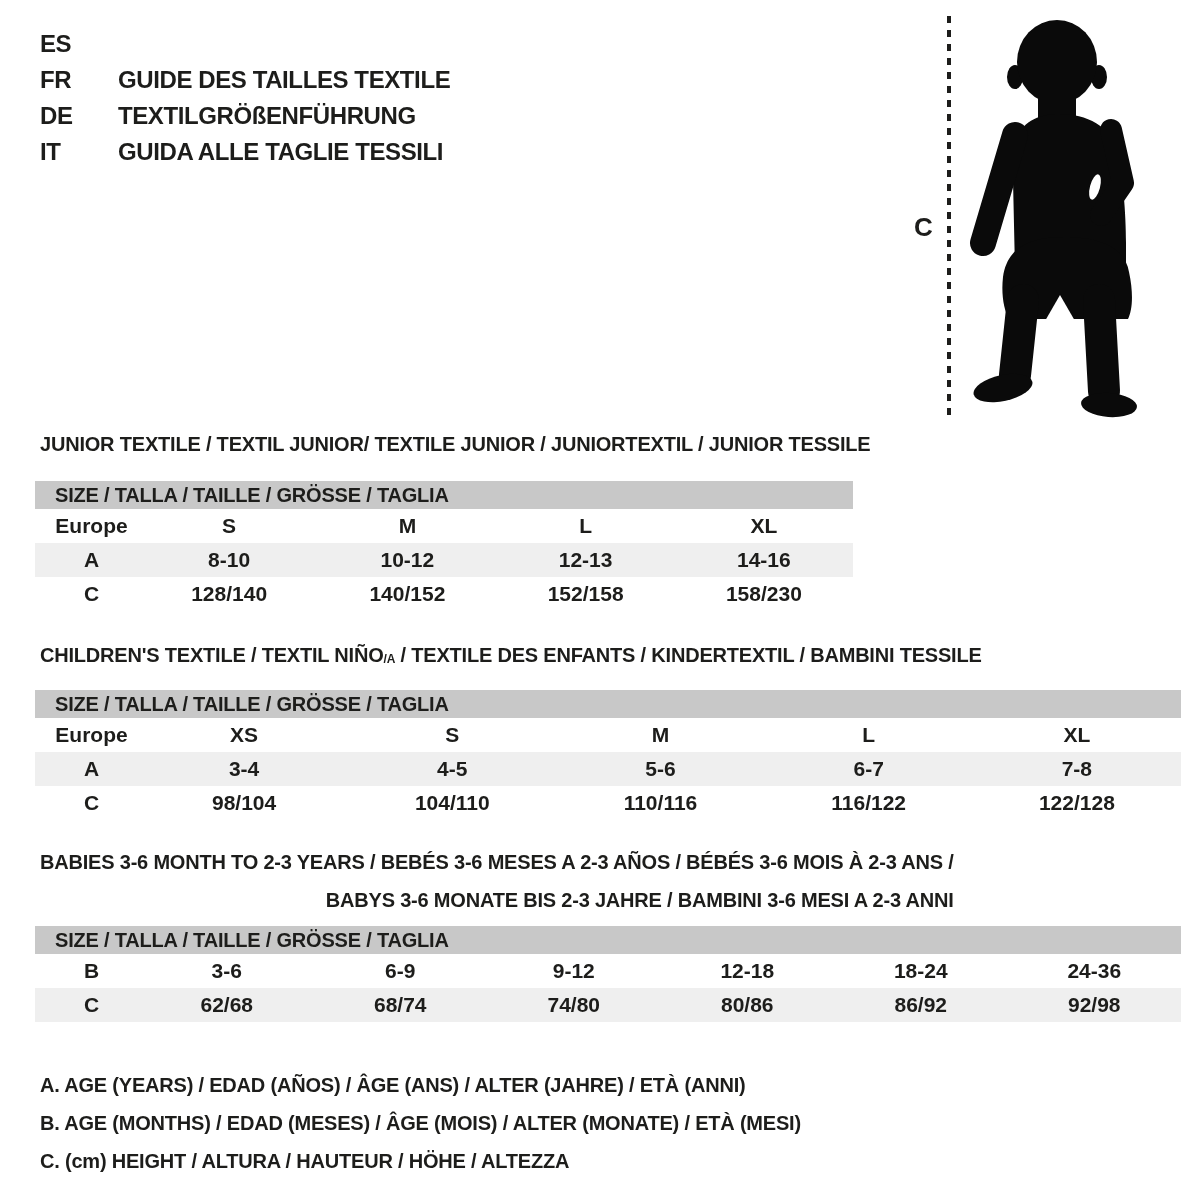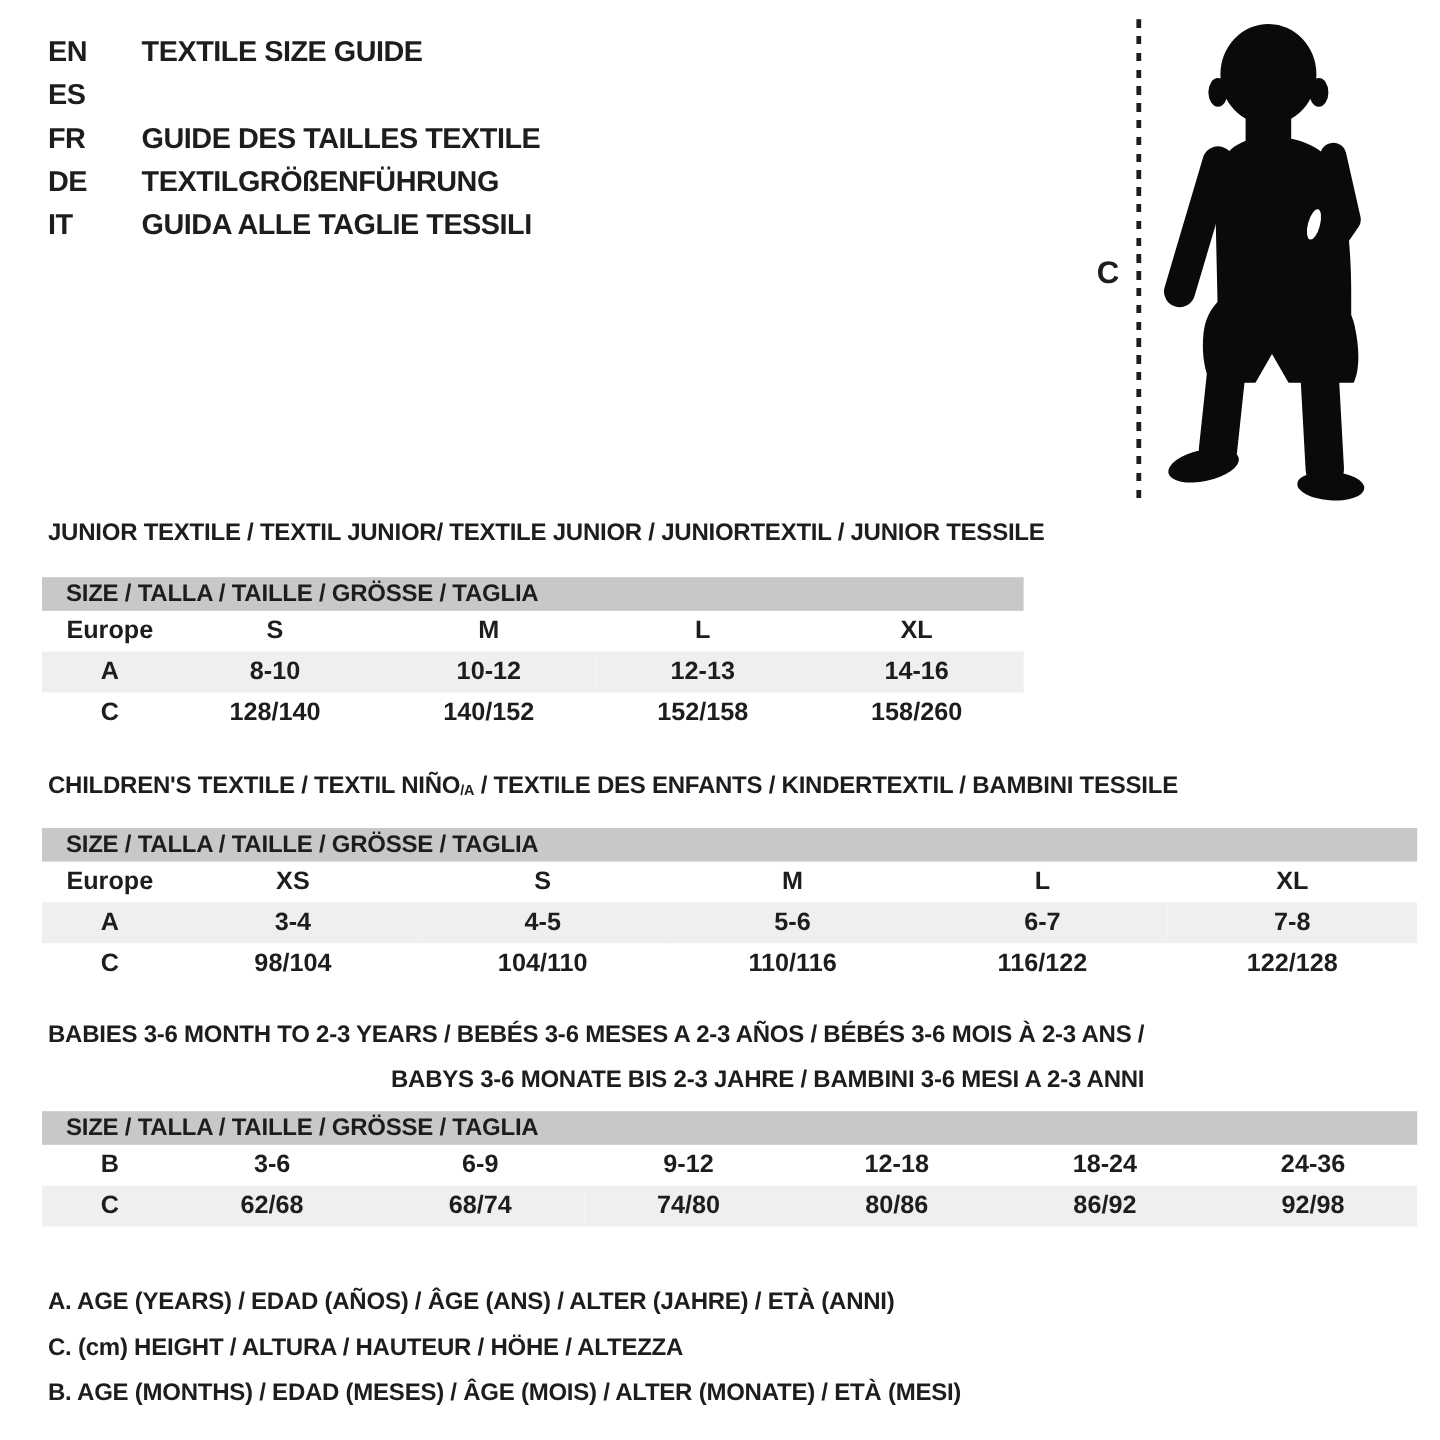--- a/index.html
+++ b/index.html
@@ -68,24 +68,20 @@
   
   .legend { position: absolute; left: 40px; top: 1066px; font-size: 20px; line-height: 38px; letter-spacing: -0.2px; }
 </style>
 </head>
 <body>
 
 <div class="page">
 
   <header class="lang-header">
     <div class="lang-row">
-      <span class="lang-code">EN</span>
-      <span class="lang-title">TEXTILE SIZE GUIDE</span>
-    </div>
-    <div class="lang-row">
       <span class="lang-code">ES</span>
     </div>
     <div class="lang-row">
       <span class="lang-code">FR</span>
       <span class="lang-title">GUIDE DES TAILLES TEXTILE</span>
     </div>
     <div class="lang-row">
       <span class="lang-code">DE</span>
       <span class="lang-title">TEXTILGRÖßENFÜHRUNG</span>
     </div>
@@ -155,21 +151,21 @@
         <td>8-10</td>
         <td>10-12</td>
         <td>12-13</td>
         <td>14-16</td>
       </tr>
       <tr>
         <td class="lbl">C</td>
         <td>128/140</td>
         <td>140/152</td>
         <td>152/158</td>
-        <td>158/260</td>
+        <td>158/230</td>
       </tr>
     </tbody>
   </table>
 
   <h2 class="section-title" id="children-title">
     <span>CHILDREN'S TEXTILE / TEXTIL NIÑO</span><span class="sub">/A</span><span> / TEXTILE DES ENFANTS / KINDERTEXTIL / BAMBINI TESSILE</span>
   </h2>
   <table class="size-table" id="children-table">
     <colgroup>
         <col class="col-label">
@@ -248,17 +244,17 @@
         <td>74/80</td>
         <td>80/86</td>
         <td>86/92</td>
         <td>92/98</td>
       </tr>
     </tbody>
   </table>
 
   <footer class="legend">
     <div>A. AGE (YEARS) / EDAD (AÑOS) / ÂGE (ANS) / ALTER (JAHRE) / ETÀ (ANNI)</div>
+    <div>B. AGE (MONTHS) / EDAD (MESES) / ÂGE (MOIS) / ALTER (MONATE) / ETÀ (MESI)</div>
     <div>C. (cm) HEIGHT / ALTURA / HAUTEUR / HÖHE / ALTEZZA</div>
-    <div>B. AGE (MONTHS) / EDAD (MESES) / ÂGE (MOIS) / ALTER (MONATE) / ETÀ (MESI)</div>
   </footer>
 
 </div>
 
 </body></html>

